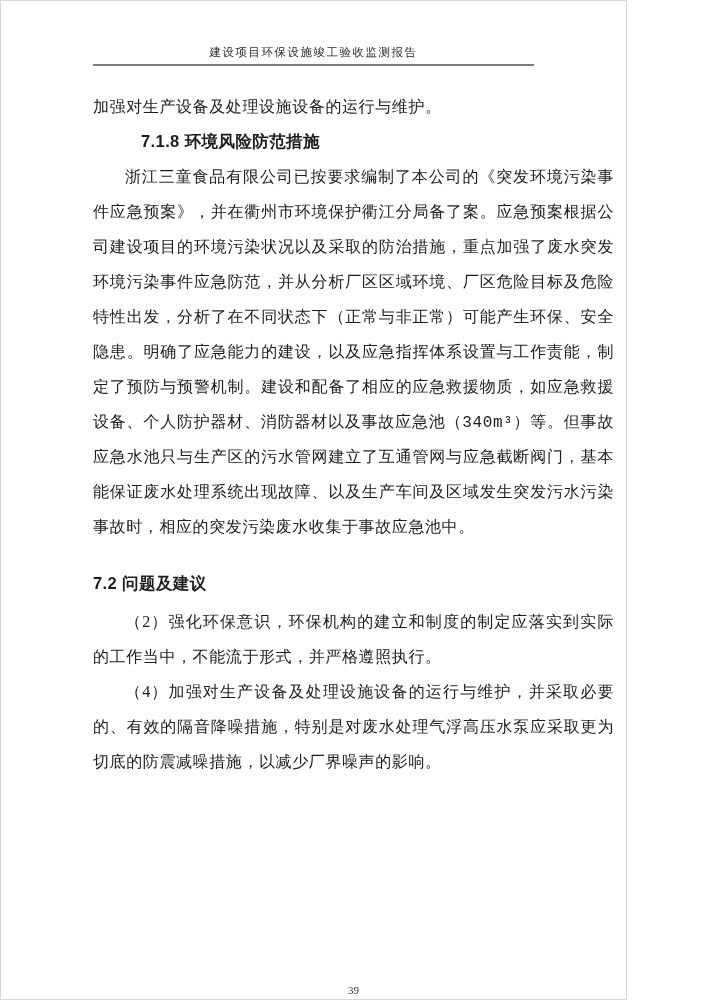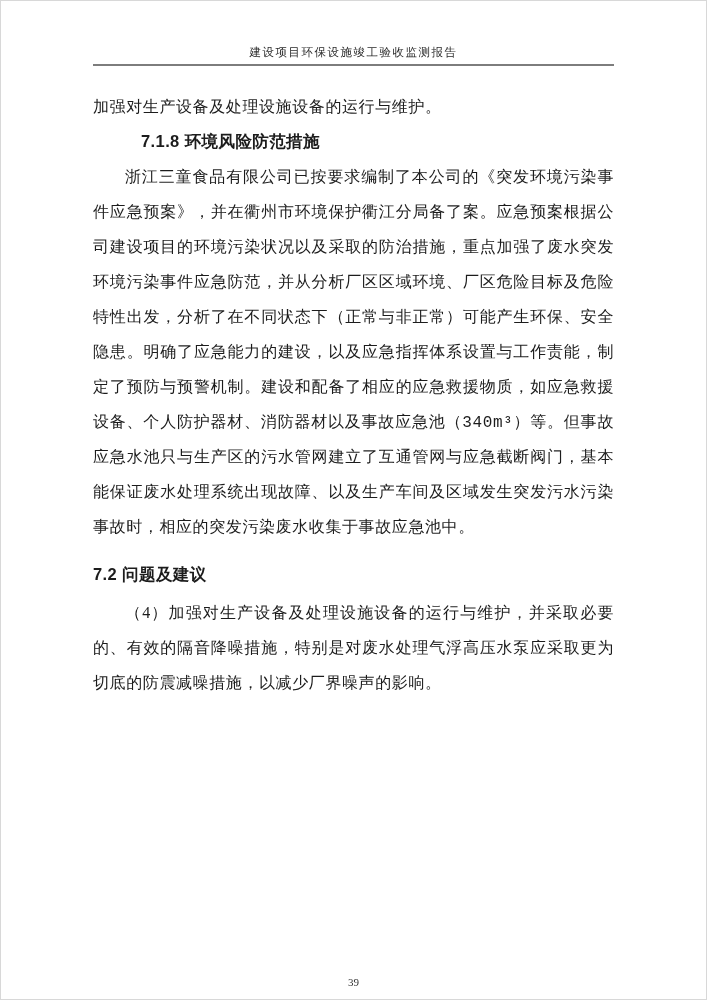--- a/index.html
+++ b/index.html
@@ -6,21 +6,21 @@
   html, body { background: #ffffff; }
   body {
     width: 707px;
     height: 1000px;
     font-family: "Liberation Serif", "DejaVu Serif", serif;
     color: #1c1c1c;
     position: relative;
     overflow: hidden;
   }
   .page {
-    width: 707px;
+    width: 627px;
     height: 1000px;
     background: #ffffff;
     box-shadow: inset 0 0 0 1px #d8d8d8;
     position: relative;
   }
   .doc-header {
     margin: 0 93px;
     padding-top: 45px;
     padding-bottom: 4px;
     text-align: center;
@@ -42,33 +42,33 @@
   }
   .sec-heading {
     font-family: "Liberation Sans", "DejaVu Sans", sans-serif;
     font-weight: bold;
     font-size: 16.5px;
     line-height: 35px;
     letter-spacing: 0.4px;
     text-align: left;
   }
   .sec-heading.h718 { margin-top: 0px; margin-left: 48px; }
-  .sec-heading.h72  { margin-top: 11px; }
+  .sec-heading.h72  { margin-top: 20px; }
   .body-para {
     text-indent: 2em;
     margin-top: 2px;
     font-family: Liberation Mono, monospace;
   }
   .item-para {
     text-indent: 2em;
   }
   .items-block { margin-top: 3px; }
   .page-footer {
     position: absolute;
-    bottom: 12px;
+    bottom: 4px;
     left: 0;
     width: 707px;
     text-align: center;
     font-size: 11px;
     color: #333333;
   }
 </style>
 </head>
 <body>
 
@@ -82,20 +82,21 @@
 
     <p class="intro">加强对生产设备及处理设施设备的运行与维护。</p>
 
     <h2 class="sec-heading h718">7.1.8 环境风险防范措施</h2>
 
     <p class="body-para">浙江三童食品有限公司已按要求编制了本公司的《突发环境污染事件应急预案》，并在衢州市环境保护衢江分局备了案。应急预案根据公司建设项目的环境污染状况以及采取的防治措施，重点加强了废水突发环境污染事件应急防范，并从分析厂区区域环境、厂区危险目标及危险特性出发，分析了在不同状态下（正常与非正常）可能产生环保、安全隐患。明确了应急能力的建设，以及应急指挥体系设置与工作责能，制定了预防与预警机制。建设和配备了相应的应急救援物质，如应急救援设备、个人防护器材、消防器材以及事故应急池（340m³）等。但事故应急水池只与生产区的污水管网建立了互通管网与应急截断阀门，基本能保证废水处理系统出现故障、以及生产车间及区域发生突发污水污染事故时，相应的突发污染废水收集于事故应急池中。</p>
 
     <h2 class="sec-heading h72">7.2 问题及建议</h2>
 
     <div class="items-block">
+      <p class="item-para">（2）强化环保意识，环保机构的建立和制度的制定应落实到实际的工作当中，不能流于形式，并严格遵照执行。</p>
       <p class="item-para">（4）加强对生产设备及处理设施设备的运行与维护，并采取必要的、有效的隔音降噪措施，特别是对废水处理气浮高压水泵应采取更为切底的防震减噪措施，以减少厂界噪声的影响。</p>
     </div>
 
   </div>
 
   <div class="page-footer">
     <span>39</span>
   </div>
 
 </div>

